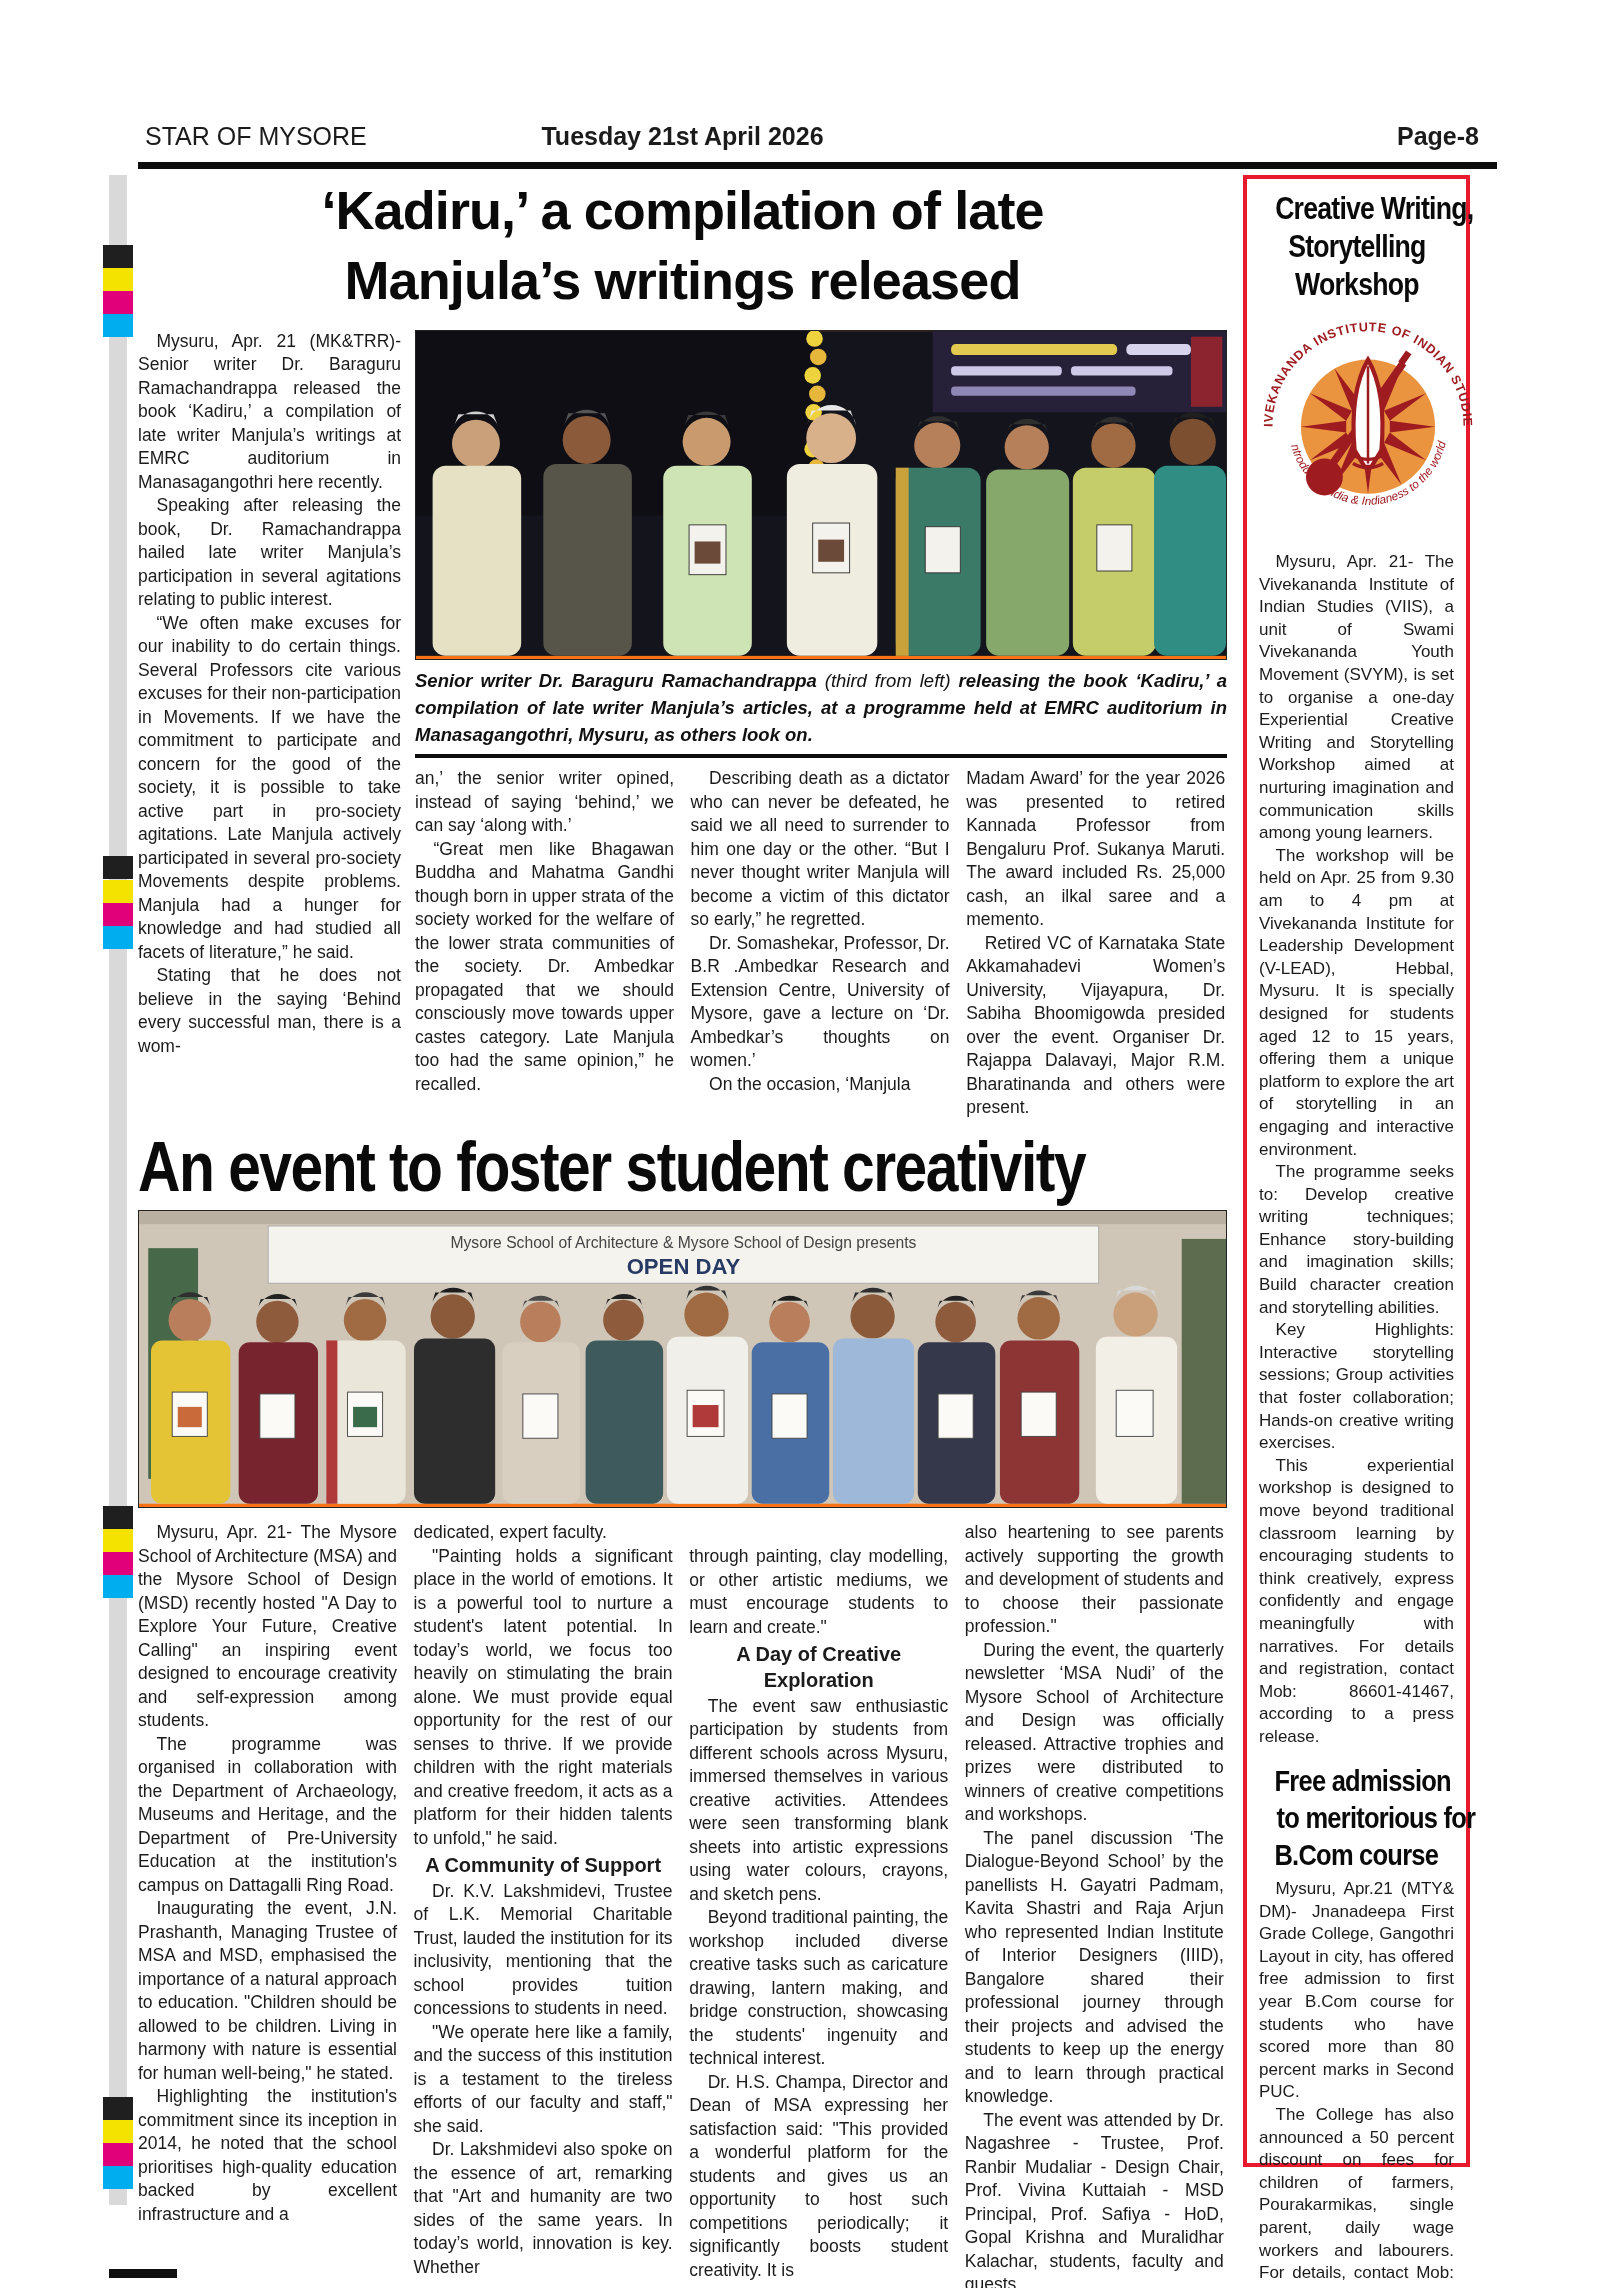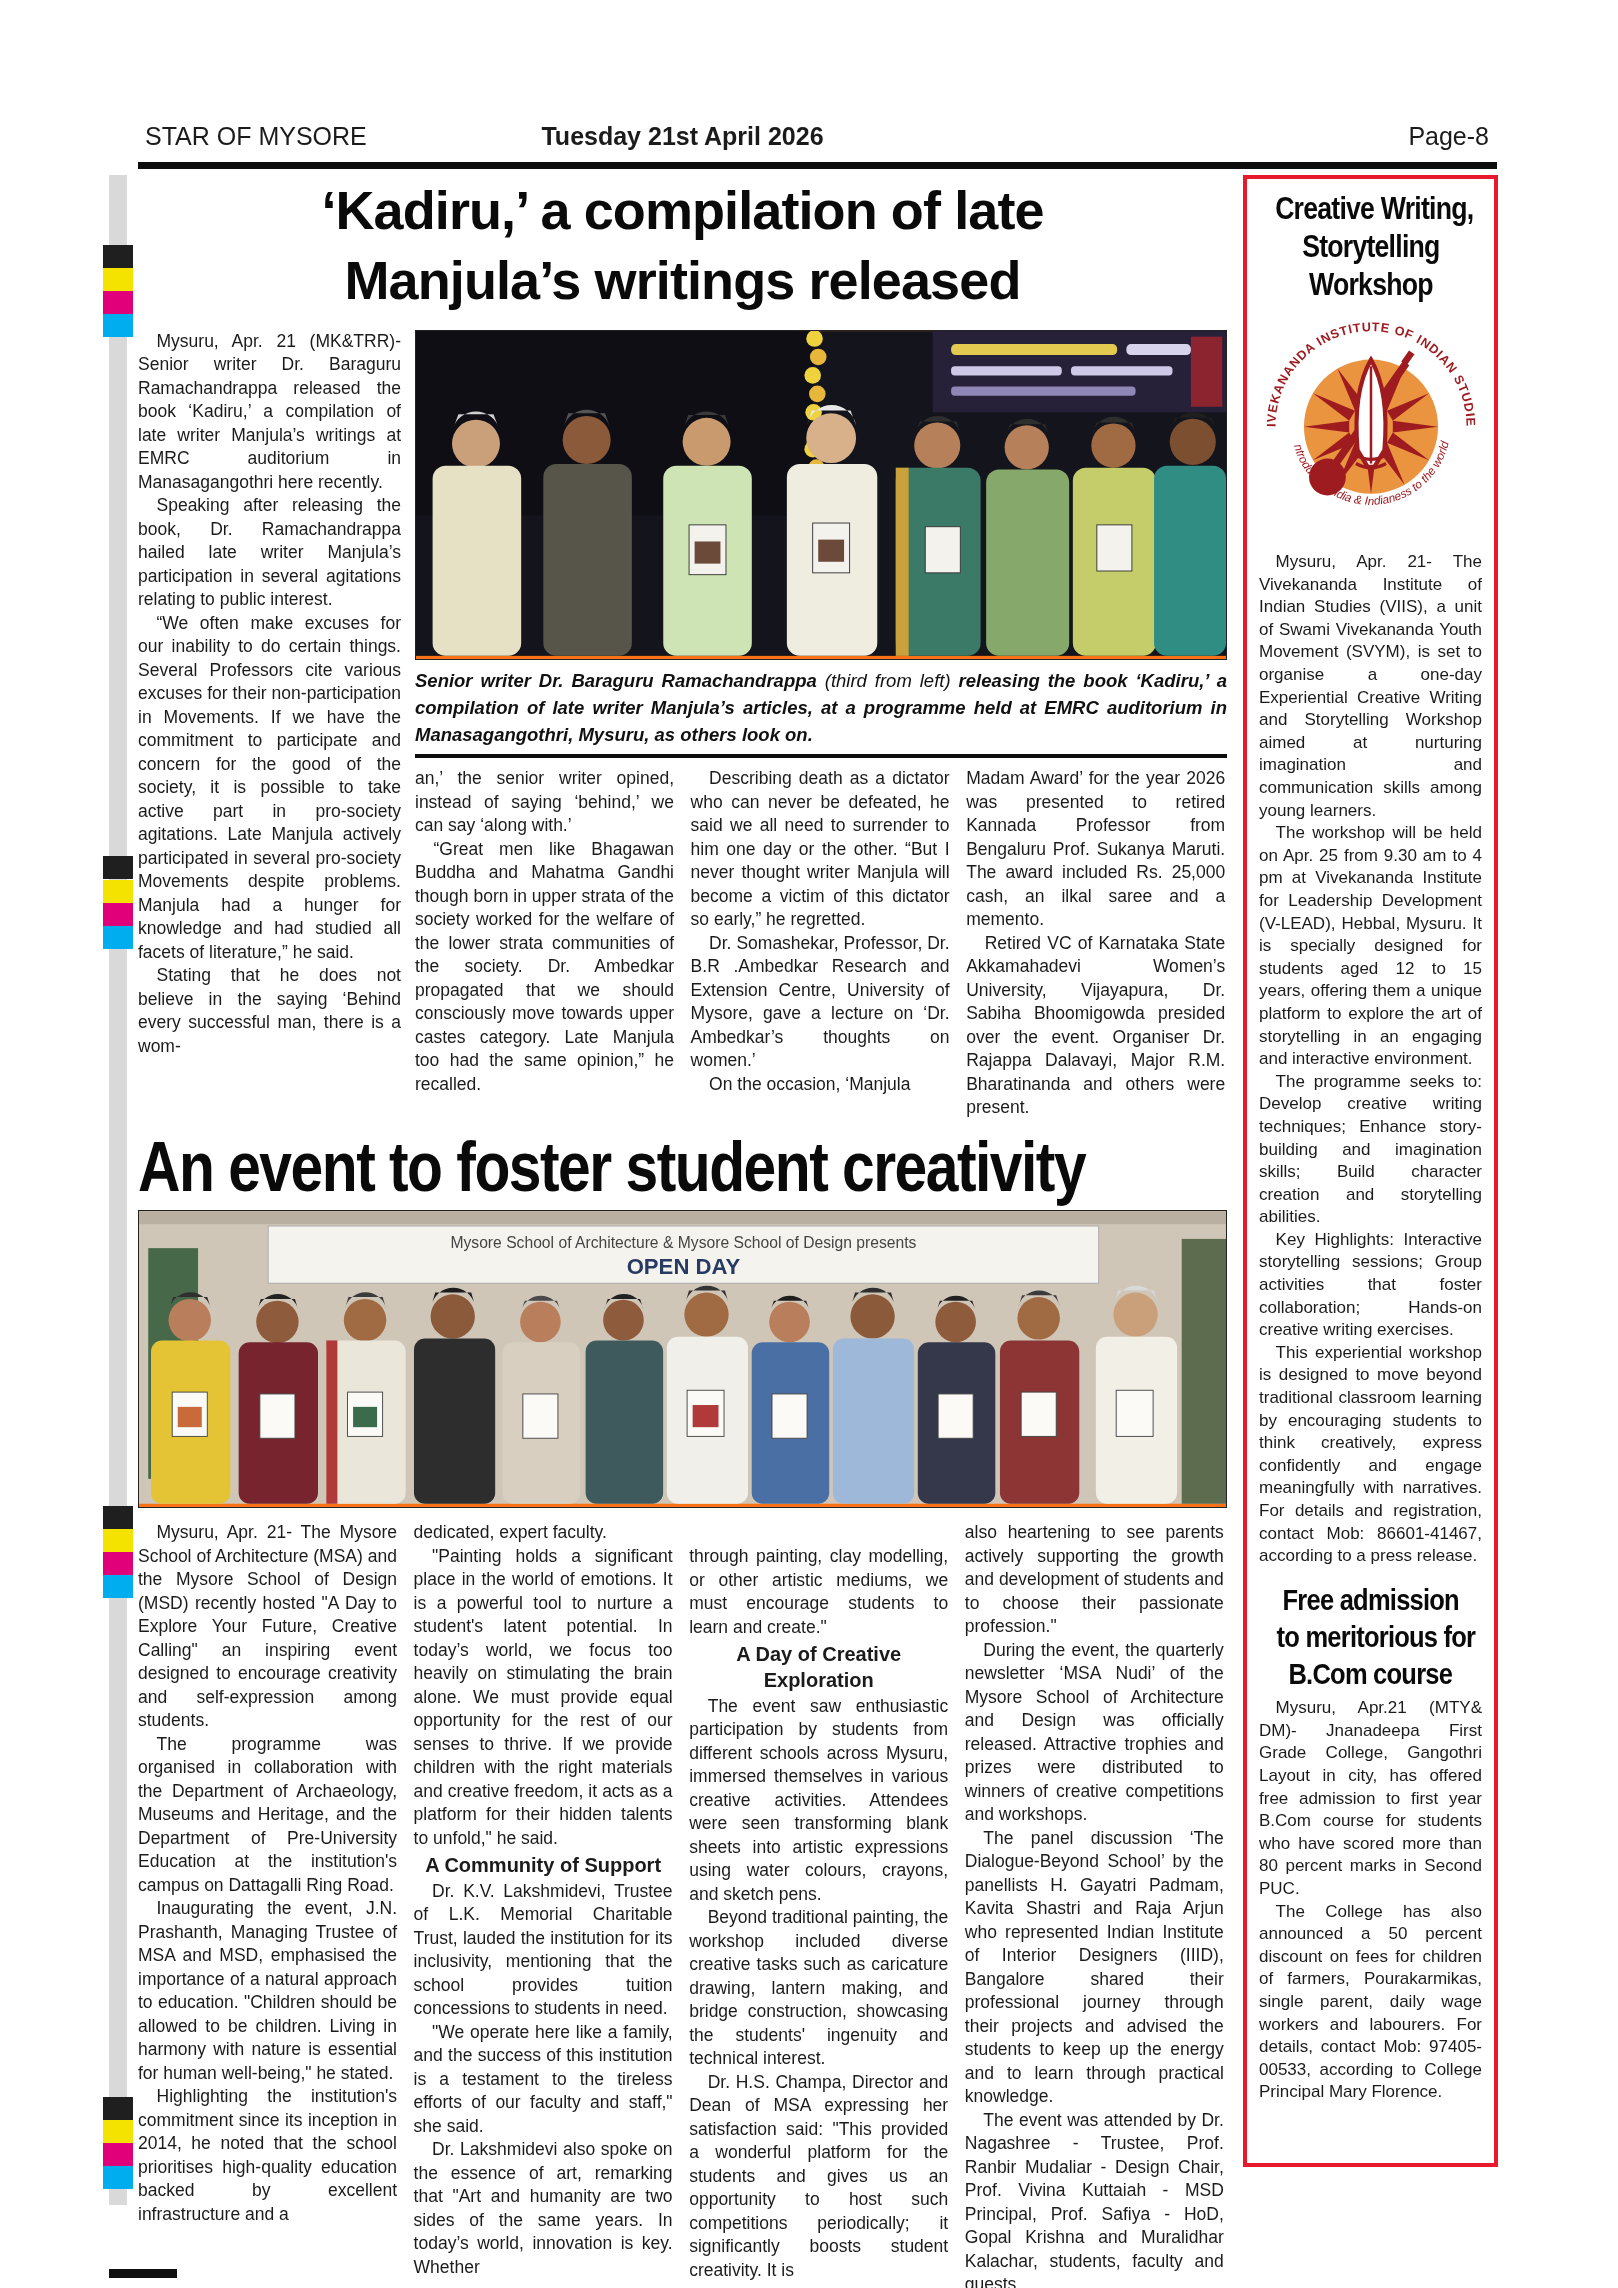--- a/index.html
+++ b/index.html
@@ -9,21 +9,21 @@
     overflow:hidden;
   }
   
   .reg-strip{position:absolute;left:109px;top:175px;width:17.5px;height:2030px;background:#d9d9d9;}
   .reg-mark{position:absolute;left:103px;width:29.5px;height:23px;}
   .bottom-mark{position:absolute;left:109px;top:2269px;width:68px;height:9.2px;background:#111;}
   
   .header{position:absolute;left:138px;top:122px;width:1359px;height:37px;}
   .header .masthead{position:absolute;left:0;top:0;font-size:25px;font-weight:normal;letter-spacing:0;margin-left:7px;}
   .header .date{position:absolute;left:0;width:1089px;text-align:center;top:0;font-size:25px;font-weight:bold;}
-  .header .pageno{position:absolute;right:8px;top:0;font-size:25px;font-weight:normal;}
+  .header .pageno{position:absolute;right:18px;top:0;font-size:25px;font-weight:bold;}
   .header-rule{position:absolute;left:138px;top:162px;width:1359px;height:6.5px;background:#0d0d0d;}
   
   .main{position:absolute;left:138px;top:175px;width:1089px;}
   .headline1{font-weight:bold;font-size:54px;line-height:70px;letter-spacing:-0.9px;color:#0a0a0a;text-align:center;}
   .article1-row{display:flex;margin-top:14.8px;}
   .a1-col1{width:263px;margin-right:14px;}
   .a1-right{width:812px;}
   .photo-frame{border:0.9px solid #222;background:#f97316;}
   .caption{margin-top:7.4px;font-size:18.5px;line-height:27px;font-weight:bold;font-style:italic;color:#111;text-align:justify;}
   .caption .cap-light{font-weight:normal;}
@@ -37,21 +37,21 @@
   .col-subhead{font-size:20px;line-height:26px;font-weight:bold;text-align:center;margin:1.8px 0;}
   
   .headline2{margin-top:13px;white-space:nowrap;}
   .headline2 span{display:inline-block;transform:scaleX(0.84);transform-origin:left center;
     font-weight:bold;font-size:70px;line-height:68px;letter-spacing:-1.8px;color:#0a0a0a;}
   .article2-photo{margin-top:9.2px;}
   .article2-row{display:flex;margin-top:13px;}
   .article2-row .col{width:259px;margin-right:16.6px;}
   .article2-row .col:last-child{margin-right:0;}
   
-  .sidebar{position:absolute;left:1243px;top:175px;width:255px;height:1992px;
+  .sidebar{position:absolute;left:1243px;top:175px;width:227px;height:1992px;
     border:4.6px solid #e8192c;background:#fff;box-sizing:border-box;padding:9.2px 12px;}
   .sb-title{ text-align:center;margin-top:1.8px;}
   .sb-title div{white-space:nowrap;}
   .sb-title span{display:inline-block;transform:scaleX(0.86);transform-origin:center;
     font-weight:bold;font-size:31px;line-height:38px;letter-spacing:-0.9px;color:#0a0a0a;}
   .sb-logo{text-align:center;margin:7.4px 0 3.7px 0;}
   .sb-para{margin:0;font-size:17px;line-height:22.6px;text-align:justify;text-indent:16.6px;}
   .sb-head2{text-align:center;margin-top:13px;margin-bottom:5.5px;}
   .sb-head2 div{white-space:nowrap;}
   .sb-head2 span{display:inline-block;transform:scaleX(0.85);transform-origin:center;

